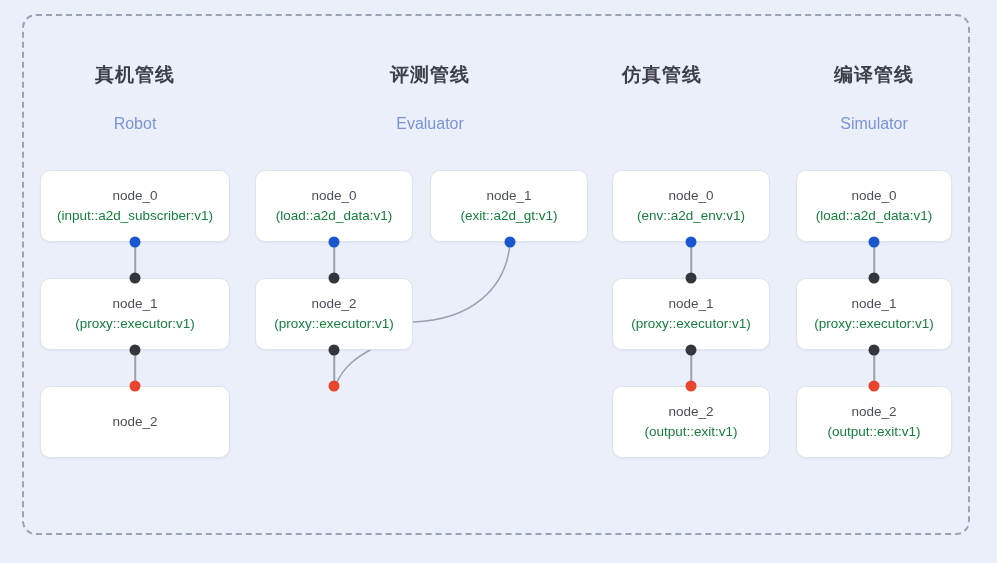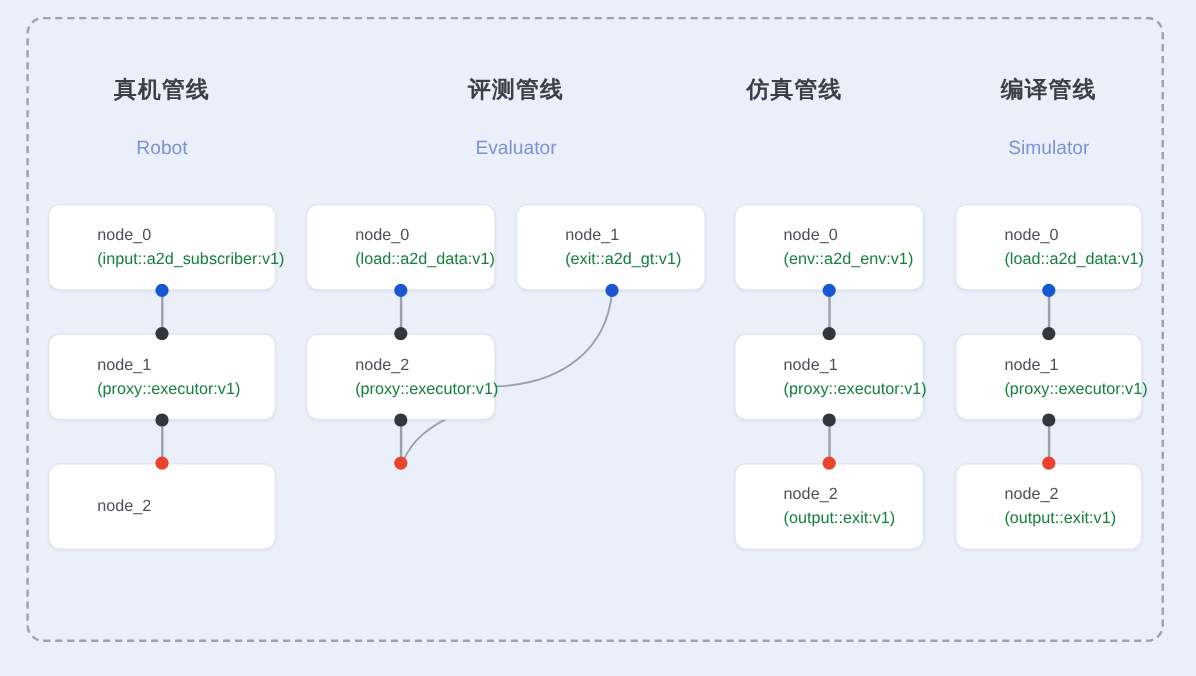--- a/index.html
+++ b/index.html
@@ -50,24 +50,23 @@
   }
   
   .node {
     position: absolute;
     background: #ffffff;
     border: 1px solid #dfe3ea;
     border-radius: 10px;
     box-sizing: border-box;
     display: flex;
     flex-direction: column;
-    align-items: flex-start;
+    align-items: center;
     justify-content: center;
     box-shadow: 0 1px 2px rgba(40,50,80,0.05);
-    padding-left: 40px;
   }
   .node-title {
     font-size: 13.5px;
     color: #4b4f57;
     line-height: 20px;
   }
   .node-sub {
     font-size: 13.5px;
     color: #15803d;
     line-height: 20px;

